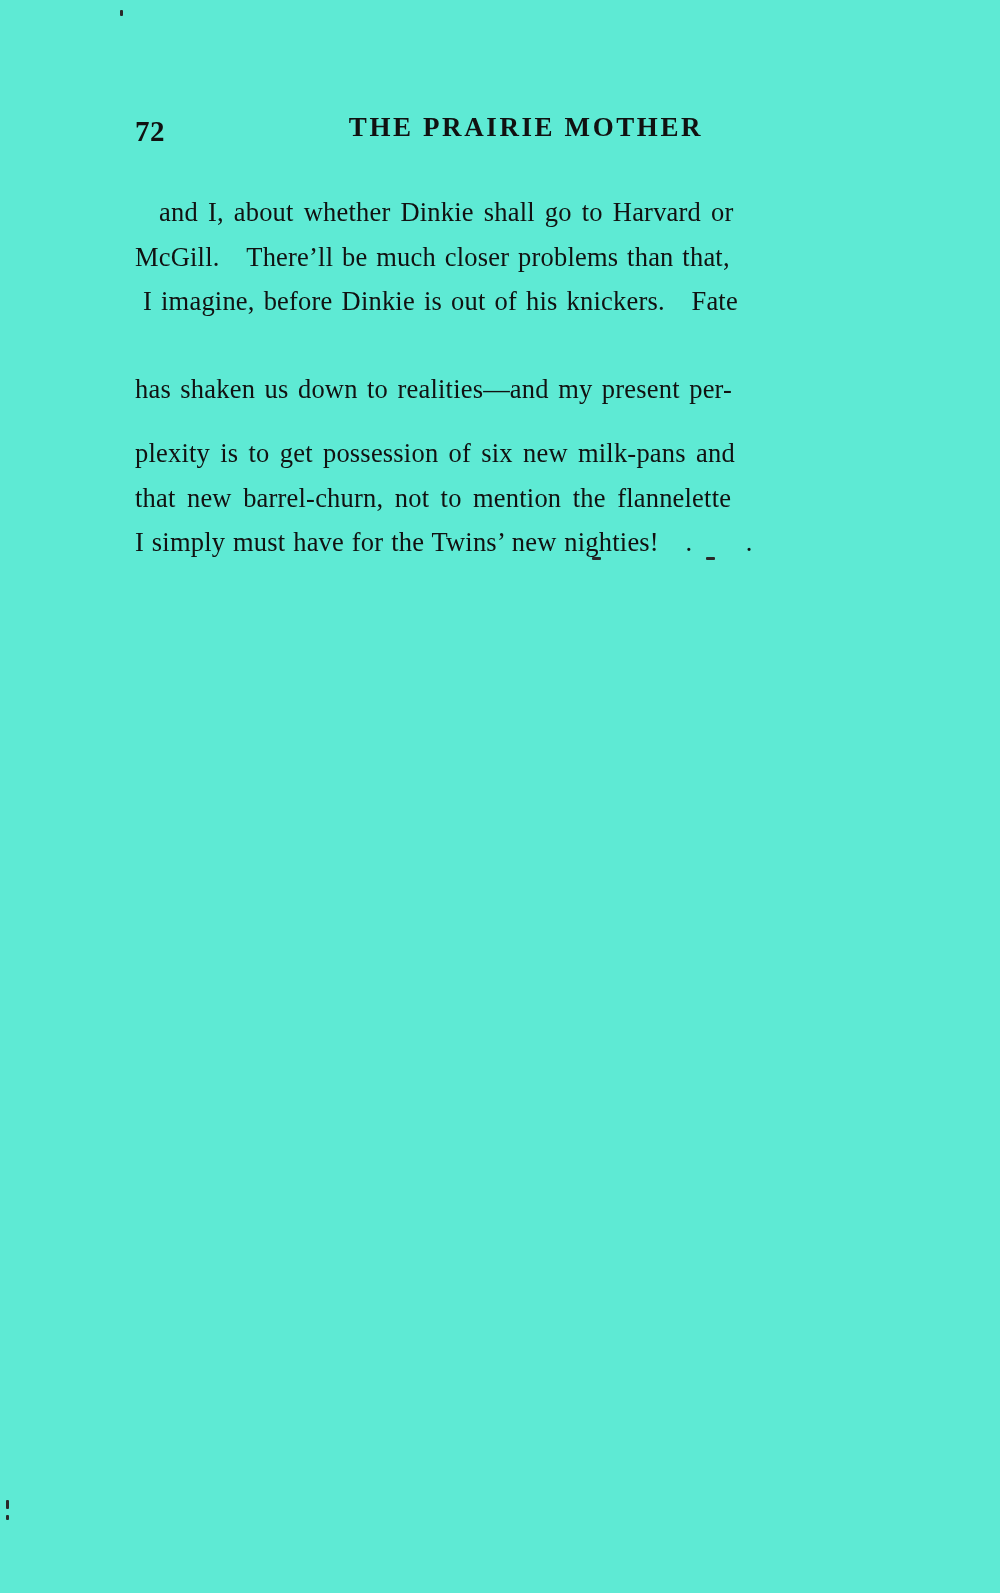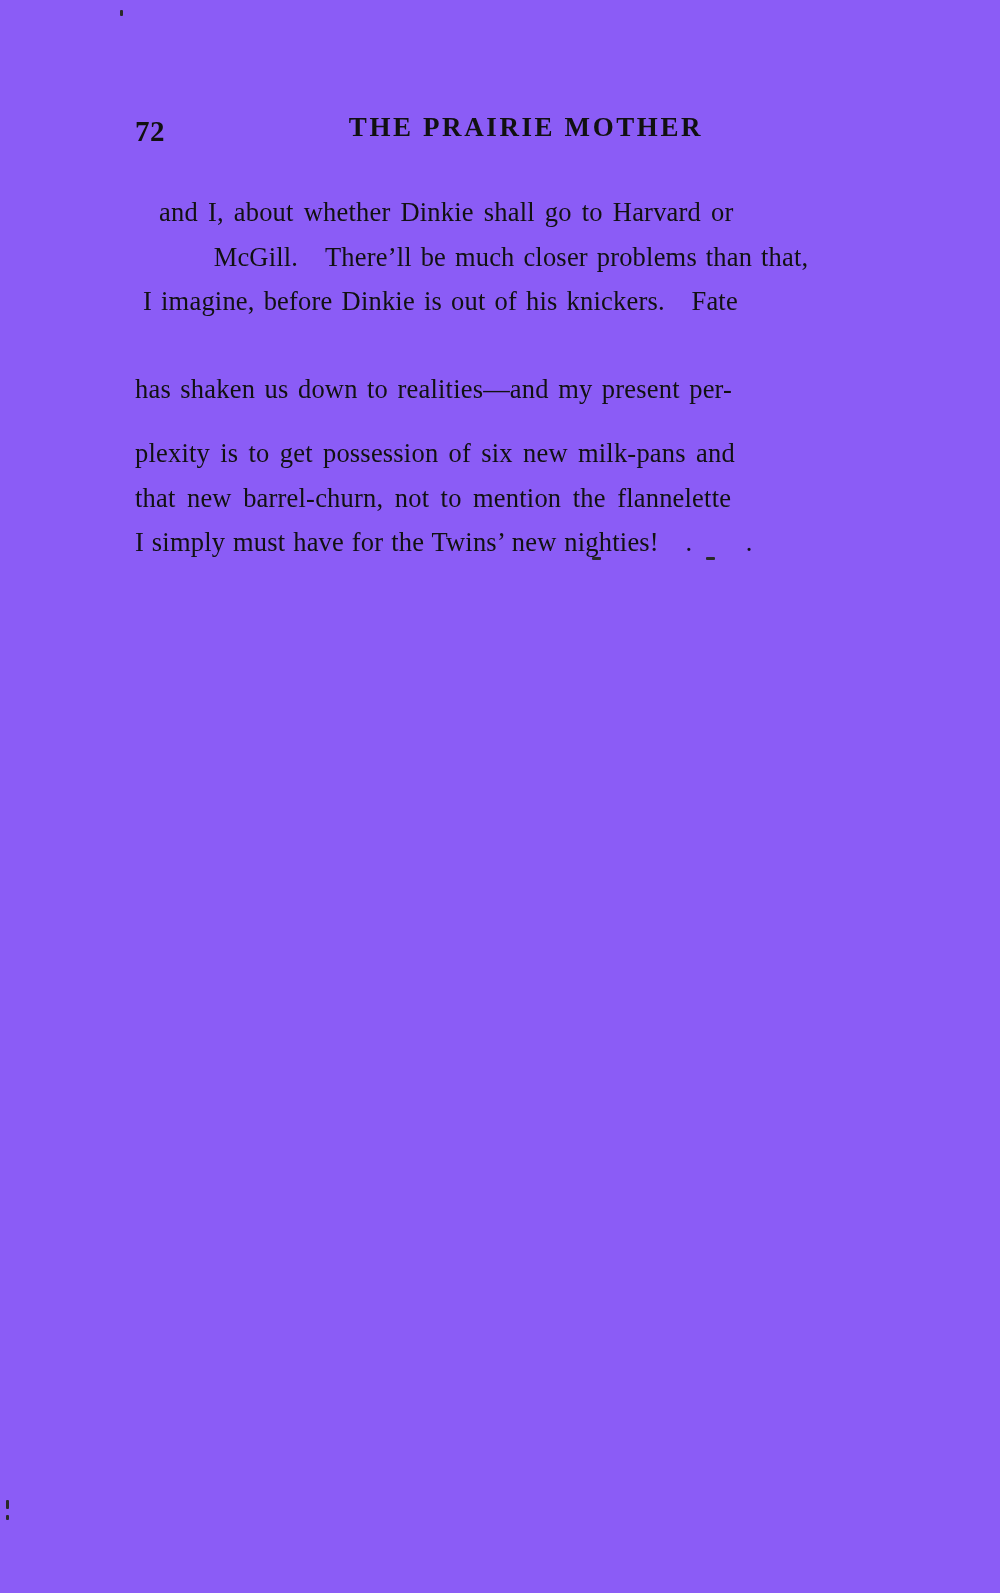--- a/index.html
+++ b/index.html
@@ -4,21 +4,21 @@
 <style>
   html, body {
     margin: 0;
     padding: 0;
     background: #ffffff;
   }
   .page {
     position: relative;
     width: 1000px;
     height: 1593px;
-    background: #8b5cf6;
+    background: #5eead4;
     overflow: hidden;
     font-family: "Liberation Serif", "DejaVu Serif", serif;
     color: #111111;
   }
   
   .speck {
     position: absolute;
     background: #2a2a2a;
   }
   .speck-top {
@@ -91,21 +91,21 @@
     top: 190px;
     width: 752px;
   }
   .line {
     font-size: 26.5px;
     line-height: 44.5px;
     white-space: pre;
     letter-spacing: 0.2px;
   }
   .l1 { word-spacing: 3.2px; margin-left: 24px; }
-  .l2 { word-spacing: 2.0px; text-align: center; }
+  .l2 { word-spacing: 2.0px; }
   .l3 { word-spacing: 2.2px; margin-left: 8px; }
   .l4 { word-spacing: 2.6px; margin-top: 43px; }
   .l5 { word-spacing: 3.4px; margin-top: 20px; }
   .l6 { word-spacing: 4.6px; }
   .l7 { word-spacing: 1.0px; }
 </style>
 </head>
 <body>
 
 <div class="page">

